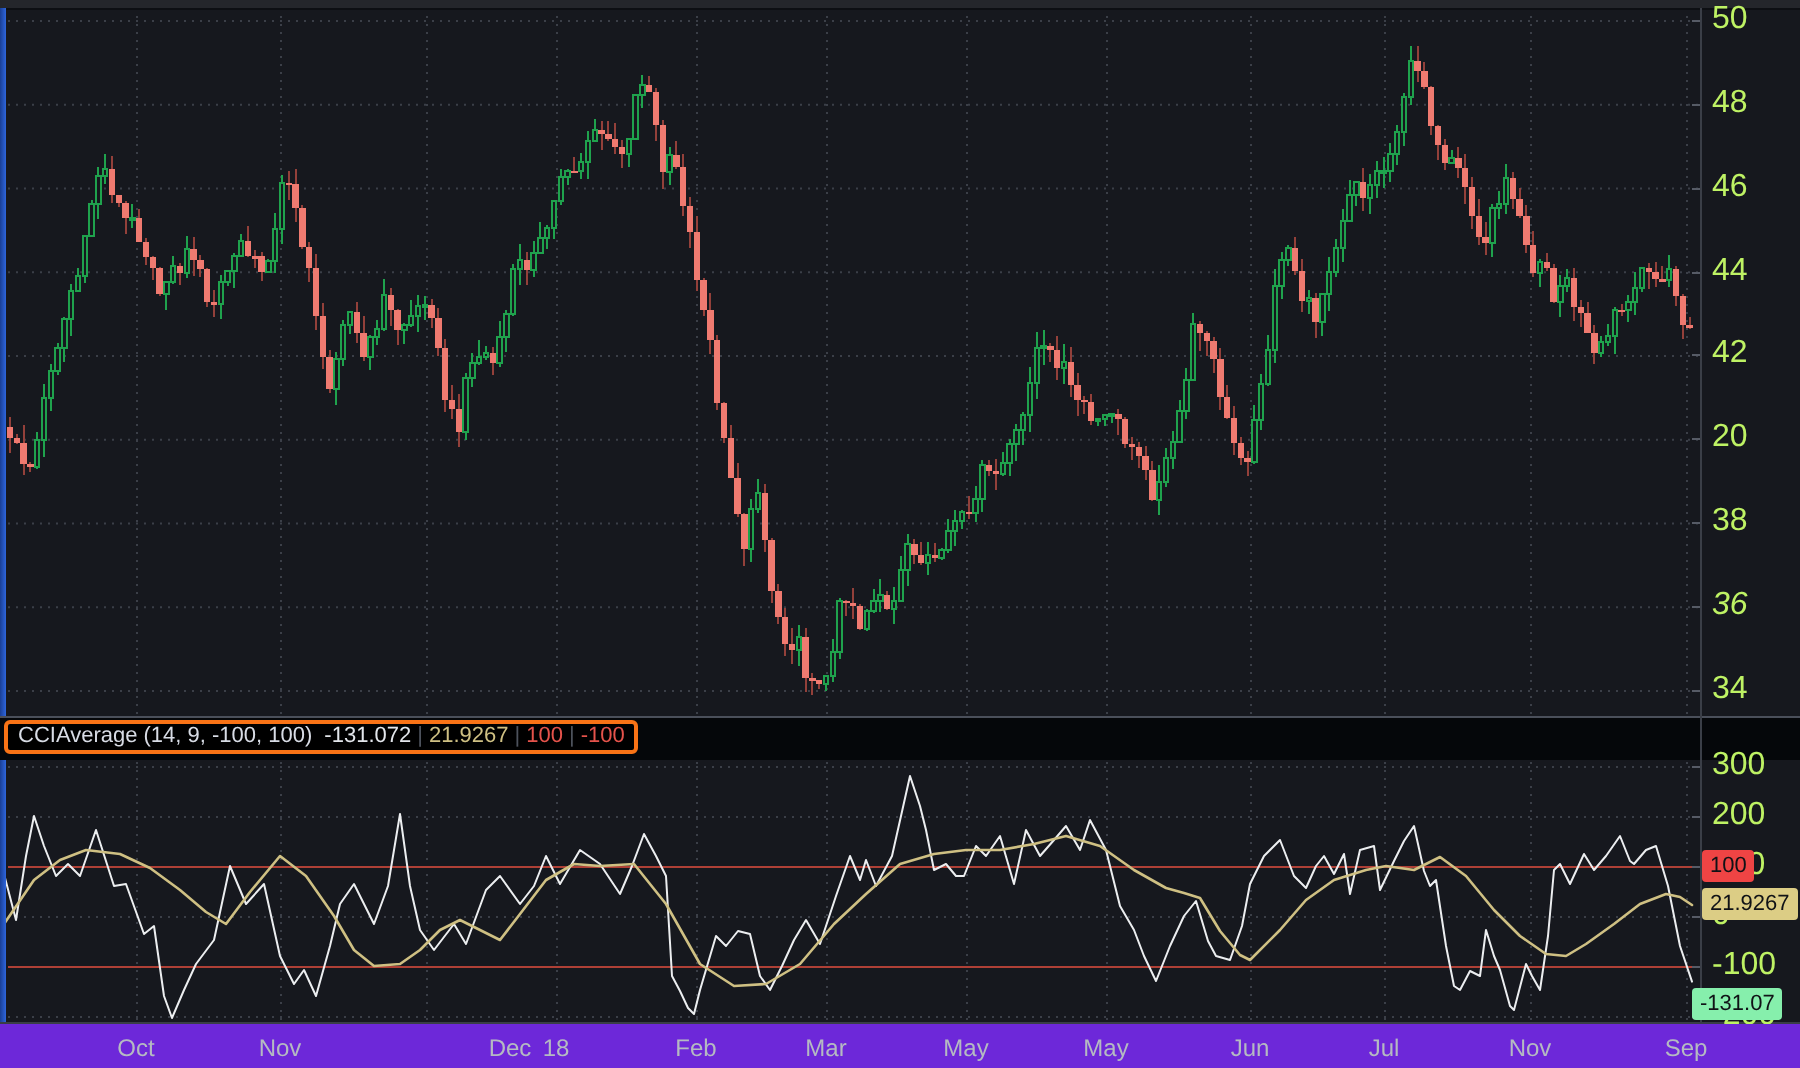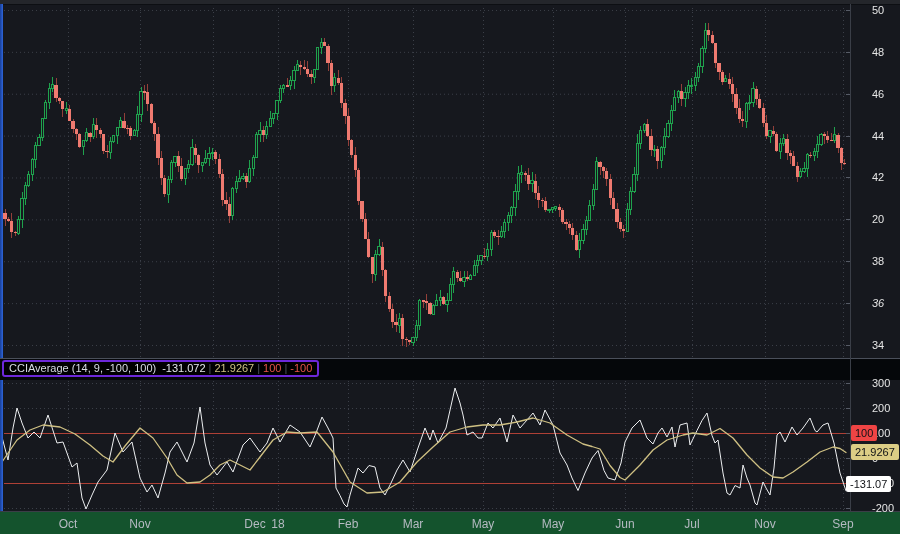--- a/index.html
+++ b/index.html
@@ -7,41 +7,41 @@
     position:relative;width:900px;height:534px;overflow:hidden;
     background:#16181e;font-family:"Liberation Sans",sans-serif;
     -webkit-font-smoothing:antialiased;
   }
   .top-band{position:absolute;left:0;top:0;width:900px;height:4px;background:#24262b;border-bottom:1px solid #0d0f13;}
   .left-edge{position:absolute;left:0;top:4px;width:3px;height:508px;background:linear-gradient(to right,#1a3f96,#2e66dd);}
   .chart-svg{position:absolute;left:0;top:0;}
   .pane-strip{position:absolute;left:0;top:358px;width:900px;height:22px;background:#05070a;border-top:1px solid #4a4f5a;box-sizing:border-box;}
   .legend-box{
     position:absolute;left:2px;top:360px;height:17px;display:inline-flex;align-items:center;
-    padding:0 5px;background:#000;border:2px solid #6d28d9;border-radius:3px;box-sizing:border-box;
+    padding:0 5px;background:#000;border:2px solid #f97316;border-radius:3px;box-sizing:border-box;
     font-size:11px;line-height:13px;white-space:nowrap;
   }
   .legend-box .t{color:#d8dce5;}
   .legend-box .sep{color:#4d525c;margin:0 3px;}
   .legend-box .v-cci{color:#e3e6eb;margin-left:6px;}
   .legend-box .v-avg{color:#cfc083;}
   .legend-box .v-band{color:#e5534b;}
   .axis-sep-v{position:absolute;left:850px;top:4px;width:1px;height:508px;background:#3a3e47;}
   .axis-sep-h{position:absolute;left:0;top:511px;width:900px;height:1px;background:#3a3e47;}
-  .time-axis{position:absolute;left:0;top:512px;width:900px;height:22px;background:#14532d;}
+  .time-axis{position:absolute;left:0;top:512px;width:900px;height:22px;background:#6d28d9;}
   .time-label{position:absolute;top:5px;transform:translateX(-50%);font-size:12px;color:#b5bac2;}
   .price-axis{position:absolute;left:851px;top:4px;width:49px;height:507px;}
-  .ax-label{position:absolute;left:5px;font-size:11px;color:#e5e5e5;transform:translateY(-50%);margin-left:16px;}
+  .ax-label{position:absolute;left:5px;font-size:16px;color:#bef264;transform:translateY(-50%);}
   .badge{
     position:absolute;transform:translateY(-50%);font-size:11px;color:#101216;
     border-radius:2px;padding:2px 4px;line-height:12px;white-space:nowrap;
   }
   .badge-upper{left:851px;top:433px;background:#ef4444;}
   .badge-avg{left:851px;top:452px;background:#dccd85;}
-  .badge-cci{left:846px;top:484px;background:#ffffff;}
+  .badge-cci{left:846px;top:502px;background:#86efac;}
   .tick-h{position:absolute;width:4px;height:1px;background:#565b66;left:-5px;}
 </style>
 </head>
 <body>
 
 <div class="screen">
   <svg class="chart-svg" id="chart-svg" width="900" height="534">
       <g>
         <line x1="4" x2="849" y1="10.45999999999998" y2="10.45999999999998" stroke="#3b3f48" stroke-dasharray="1 3"></line>
         <line x1="4" x2="849" y1="52.339999999999975" y2="52.339999999999975" stroke="#3b3f48" stroke-dasharray="1 3"></line>

